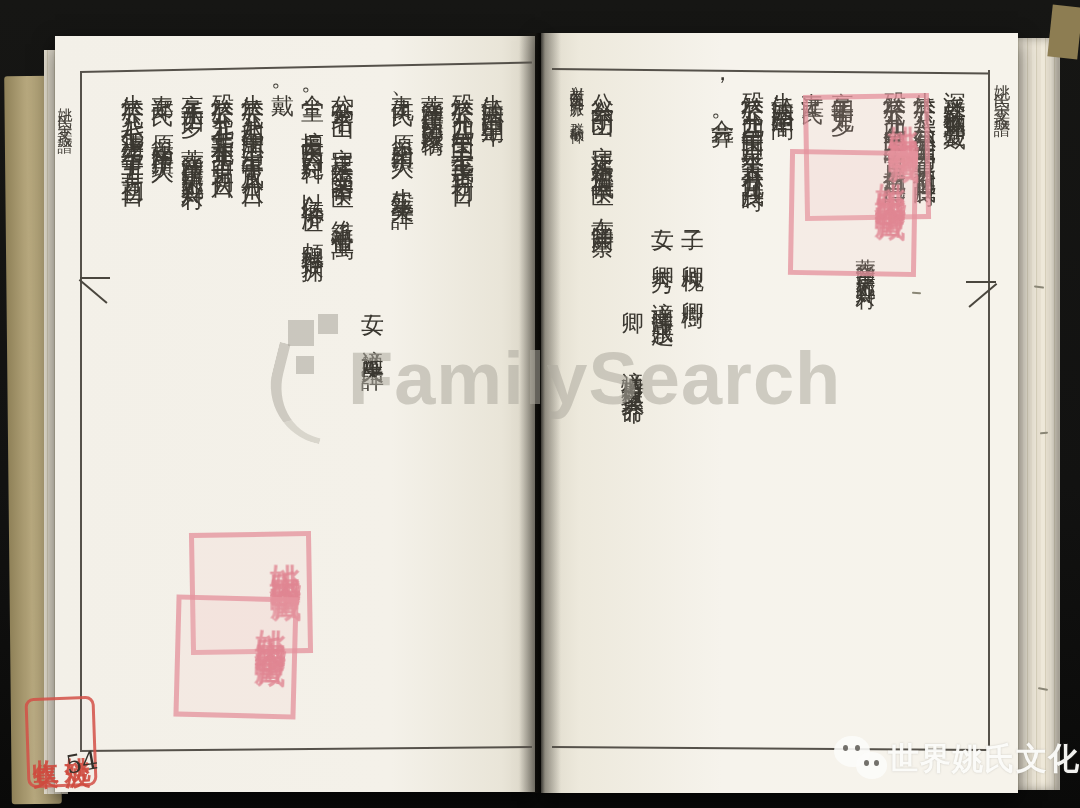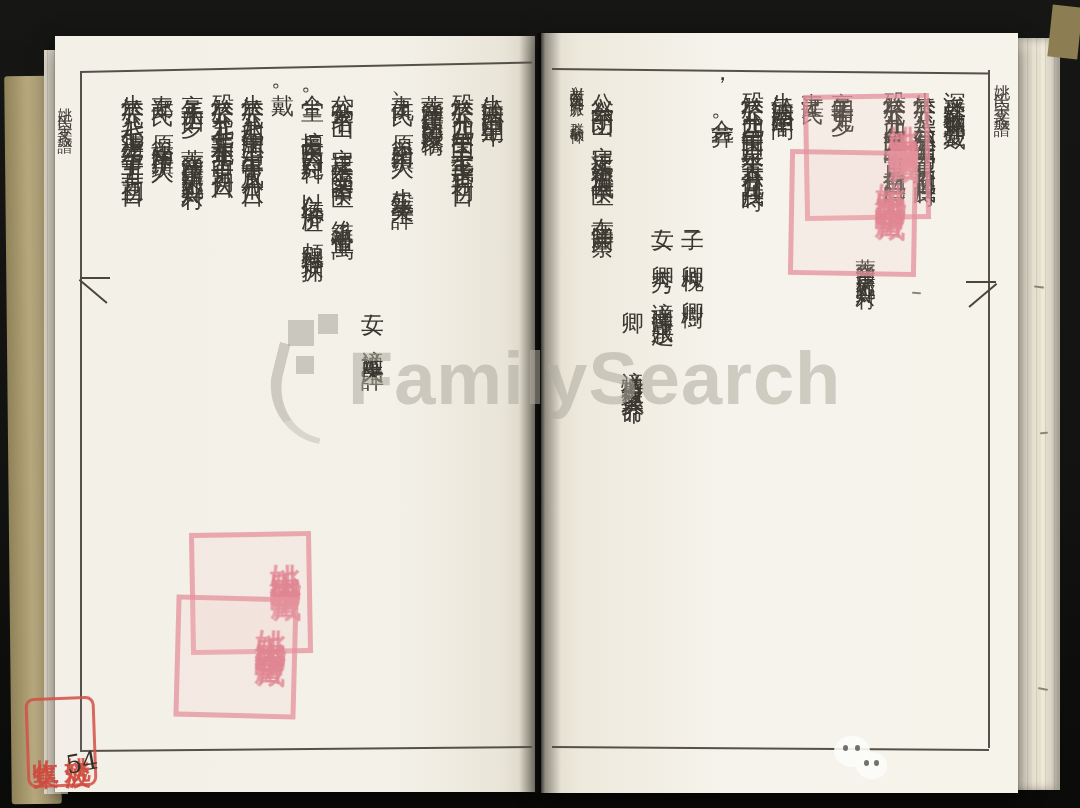--- a/index.html
+++ b/index.html
@@ -171,15 +171,16 @@
 
   <div class="wc-wm">
     <div class="bubble" style="left:0px;top:8px;width:36px;height:31px;">
       <span class="eye" style="left:9px;top:9px;"></span>
         <span class="eye" style="left:21px;top:9px;"></span>
     </div>
     <div class="bubble" style="left:22px;top:24px;width:31px;height:27px;">
       <span class="eye" style="left:8px;top:8px;"></span>
         <span class="eye" style="left:18px;top:8px;"></span>
     </div>
+    <div class="wc-text">世界姚氏文化</div>
   </div>
 
 </div>
 
 </body></html>

